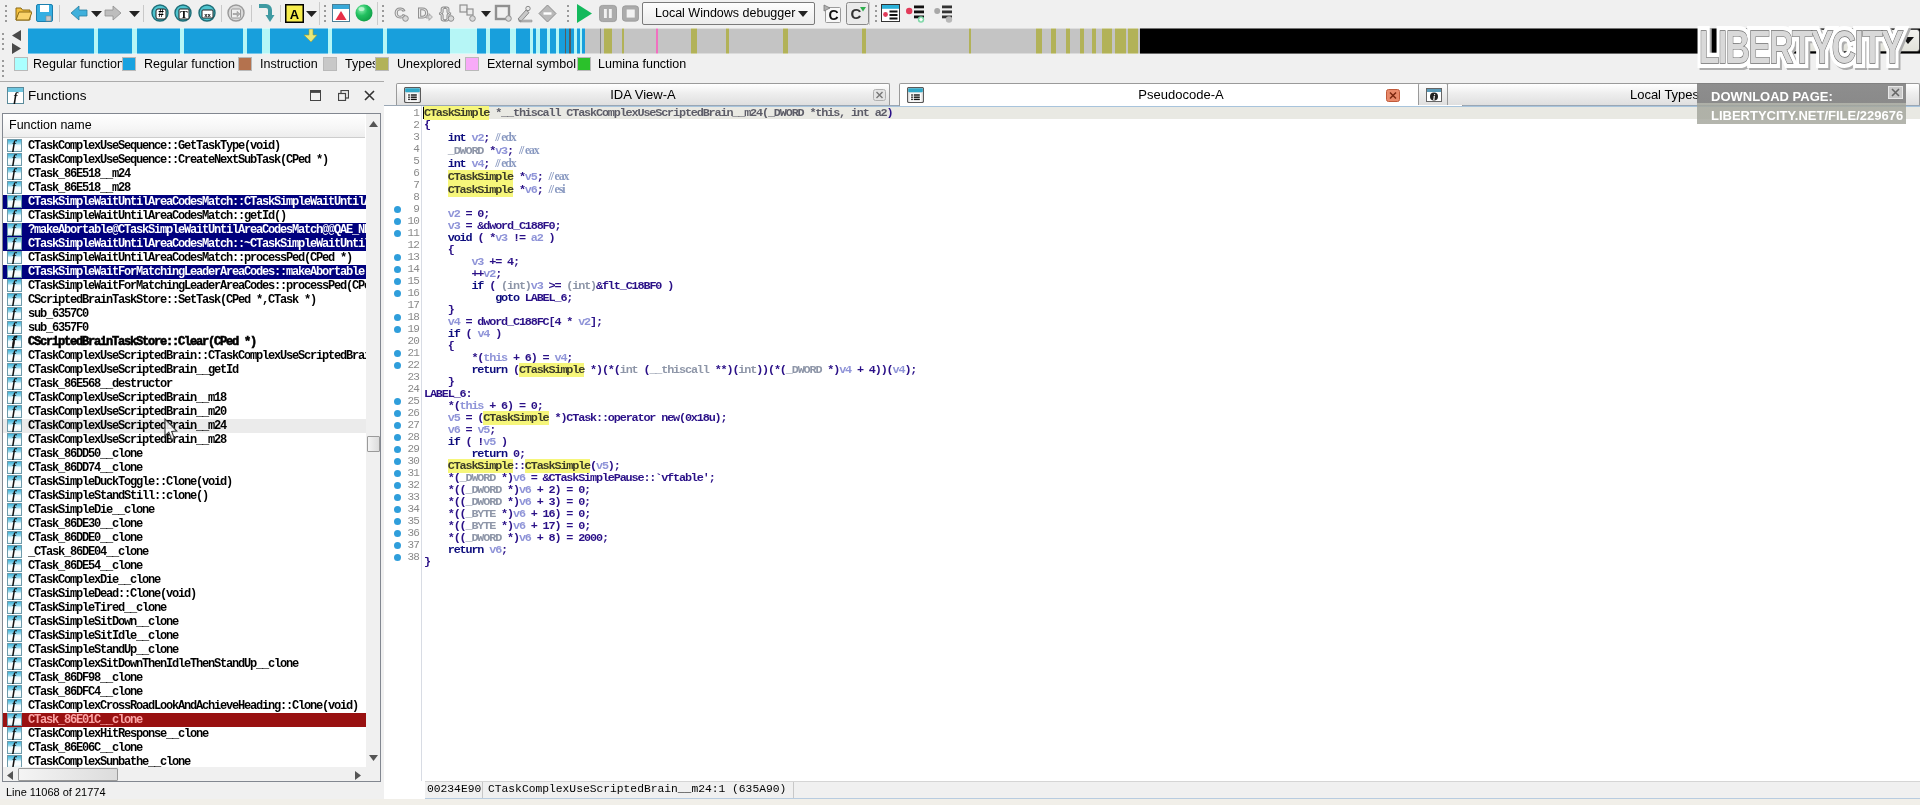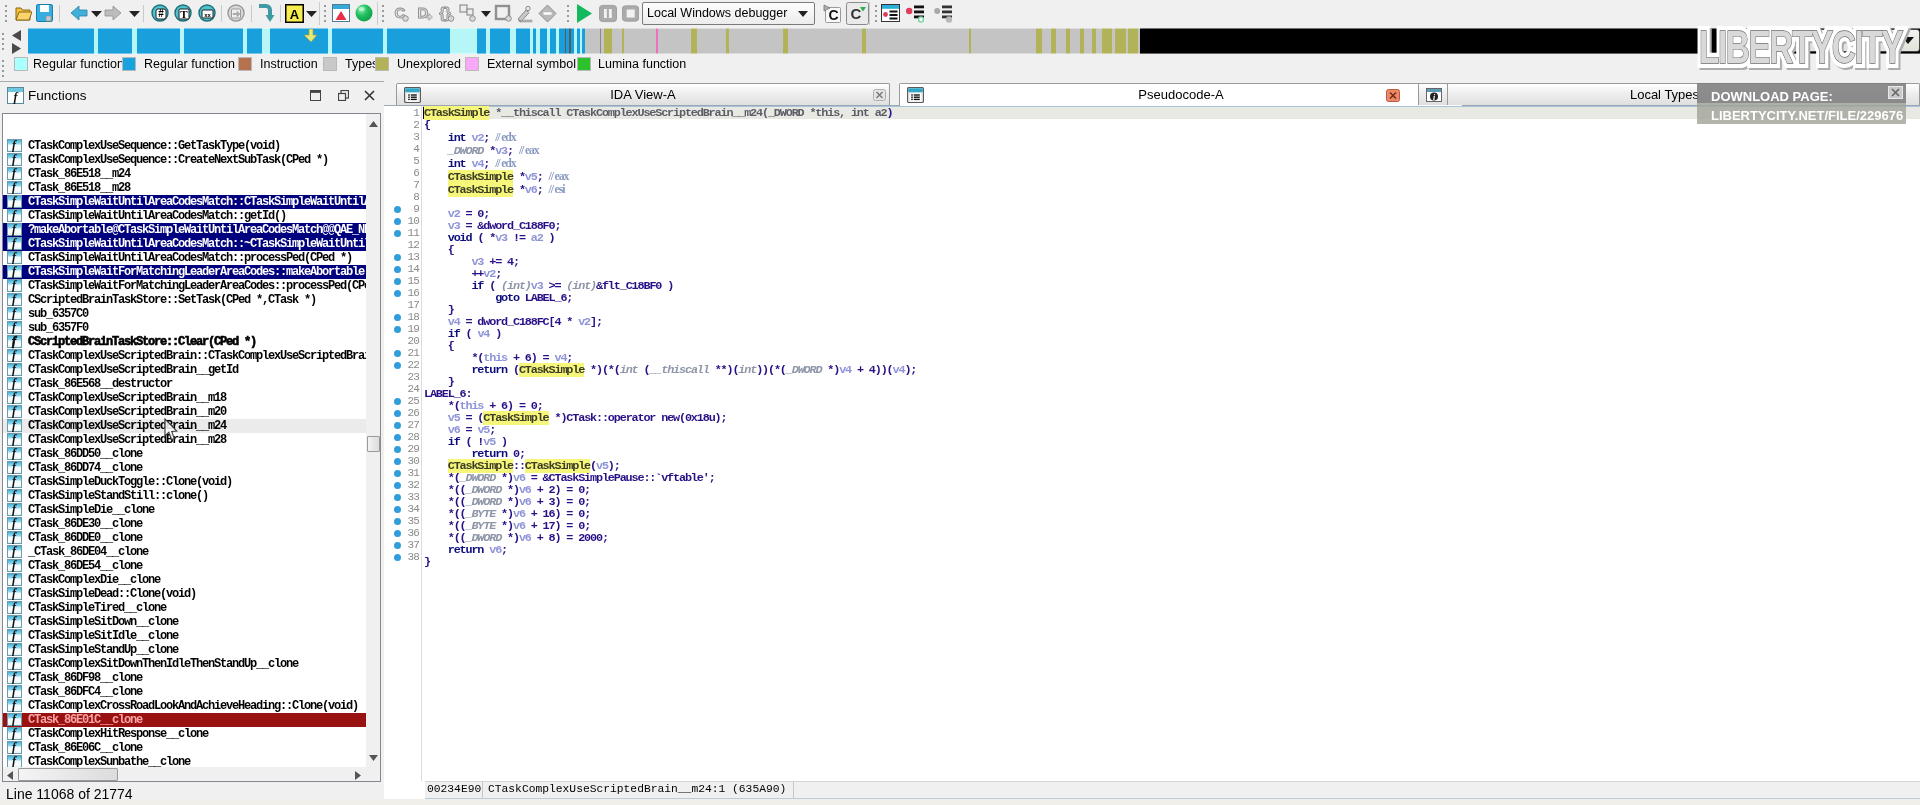--- a/index.html
+++ b/index.html
@@ -36,21 +36,21 @@
 
 .tab { position:absolute; top:83px; height:22px; border:1px solid #9a9a9a; border-bottom:none; border-radius:2px 2px 0 0; background:linear-gradient(#ffffff,#eeeeee 45%,#dfdfdf); font-size:13px; color:#000; text-align:center; line-height:21px; }
 .tab.active { background:#ffffff; height:23px; }
 .tabline { position:absolute; top:105px; height:1px; background:#9aa7b5; }
 
 #code { position:absolute; left:424px; top:107px; font-family:"Liberation Mono", monospace; font-size:11.8px; font-weight:bold; letter-spacing:-1.15px; line-height:12px; white-space:pre; color:#2a1087; }
 #lnums { position:absolute; left:383px; top:107px; width:36px; text-align:right; font-family:"Liberation Mono", monospace; font-size:11px; letter-spacing:-0.9px; line-height:12px; color:#8a8a8a; white-space:pre; }
 .k { color:#0d0d7d; }
 .d { color:#2a1087; }
 .v { color:#8f94d8; }
-.t { color:#8e96a8;font-style:italic; }
+.t { color:#8e96a8; }
 .c { color:#8898c0;font-family:Liberation Serif, serif; }
 .g { color:#5d5d68; }
 .y { background:#f6f67a; color:#3c3c28; }
 .dot { position:absolute; width:7px; height:7px; border-radius:50%; background:#2f9edb; left:394px; }
 </style>
 </head>
 <body>
 <div id="root">
   <div id="toolbar">
     <div class="handle" style="left:5px"></div>
@@ -171,21 +171,21 @@
       </svg>
     <svg class="abs" style="left:599px;top:4px" width="18" height="19" viewBox="0 0 20 19">
         <rect x="0.5" y="0.5" width="19" height="18" rx="3.5" fill="#ababab" stroke="#9a9a9a"></rect>
         <rect x="5.5" y="4.5" width="3.2" height="10" fill="#f2f2f2"></rect>
         <rect x="11" y="4.5" width="3.2" height="10" fill="#f2f2f2"></rect>
       </svg>
     <svg class="abs" style="left:622px;top:4px" width="17" height="19" viewBox="0 0 20 19">
         <rect x="0.5" y="0.5" width="19" height="18" rx="3.5" fill="#ababab" stroke="#9a9a9a"></rect>
         <rect x="5.5" y="4.8" width="9.5" height="9.5" fill="#f2f2f2"></rect>
       </svg>
-    <div class="abs" style="left:642px;top:2px;width:173px;height:23px;background:linear-gradient(#fdfdfd,#ececec);border:1px solid #7a7a7a;border-radius:2px;font-size:12.5px;line-height:21px;padding-left:4px;color:#000">Local Windows debugger
+    <div class="abs" style="left:642px;top:2px;width:173px;height:23px;background:linear-gradient(#fdfdfd,#ececec);border:1px solid #7a7a7a;border-radius:2px;font-size:12.5px;line-height:21px;padding-left:12px;color:#000">Local Windows debugger
       <svg class="abs" style="right:6px;top:8px" width="10" height="6" viewBox="0 0 10 6">
           <path d="M0 0 h10 L5 6 Z" fill="#222"></path>
         </svg>
     </div>
     <svg class="abs" style="left:821px;top:2px" width="24" height="24" viewBox="0 0 24 24">
         <rect x="4.5" y="5.5" width="15" height="15" rx="1" fill="#f8f8f8" stroke="#9a9a9a"></rect>
         <text x="12.5" y="18" font-size="14" font-weight="bold" text-anchor="middle" font-family="Liberation Sans" fill="#111">C</text>
         <path d="M3 3 v6 l6-3 Z" fill="#b0b0b0" stroke="#777" stroke-width="0.8"></path>
       </svg>
     <svg class="abs" style="left:846px;top:2px" width="23" height="23" viewBox="0 0 23 23">
@@ -286,20 +286,21 @@
         </svg>
       <svg class="abs" style="left:338px;top:7px" width="11" height="11" viewBox="0 0 11 11">
           <rect x="3" y="0.5" width="7.5" height="7.5" fill="none" stroke="#444" stroke-width="1.2"></rect>
           <rect x="0.5" y="3.5" width="7" height="7" fill="#f0f0f0" stroke="#444" stroke-width="1.2"></rect>
         </svg>
       <svg class="abs" style="left:364px;top:7px" width="11" height="11" viewBox="0 0 11 11">
           <path d="M1 1 L10 10 M10 1 L1 10" stroke="#333" stroke-width="1.6"></path>
         </svg>
     </div>
     <div id="flist">
+      <div id="fhead">Function name</div>
       <div id="rows">
 <div class="row"><i></i>CTaskComplexUseSequence::GetTaskType(void)</div>
 <div class="row"><i></i>CTaskComplexUseSequence::CreateNextSubTask(CPed *)</div>
 <div class="row"><i></i>CTask_86E518__m24</div>
 <div class="row"><i></i>CTask_86E518__m28</div>
 <div class="row sel"><i></i>CTaskSimpleWaitUntilAreaCodesMatch::CTaskSimpleWaitUntilAreaCo</div>
 <div class="row"><i></i>CTaskSimpleWaitUntilAreaCodesMatch::getId()</div>
 <div class="row sel"><i></i>?makeAbortable@CTaskSimpleWaitUntilAreaCodesMatch@@QAE_NPAVCPe</div>
 <div class="row sel"><i></i>CTaskSimpleWaitUntilAreaCodesMatch::~CTaskSimpleWaitUntilAreaC</div>
 <div class="row"><i></i>CTaskSimpleWaitUntilAreaCodesMatch::processPed(CPed *)</div>
@@ -353,21 +354,21 @@
       <div class="abs" style="left:0;top:653px;width:377px;height:14px;background:#f0f0f0"></div>
       <svg class="abs" style="left:4px;top:657px" width="6" height="9" viewBox="0 0 6 9">
           <path d="M0 4.5 L6 0 V9 Z" fill="#555"></path>
         </svg>
       <div id="hthumb" style="left:15px;top:654px;width:100px;height:13px"></div>
       <svg class="abs" style="left:352px;top:657px" width="6" height="9" viewBox="0 0 6 9">
           <path d="M6 4.5 L0 0 V9 Z" fill="#555"></path>
         </svg>
     </div>
   </div>
-  <div class="abs" style="left:0;top:783px;width:330px;height:22px;background:#f0f0f0;font-size:14px;color:#000;padding:3px 0 0 6px">Line 11068 of 21774</div>
+  <div class="abs" style="left:0;top:783px;width:330px;height:22px;background:#f0f0f0;font-size:11px;color:#000;padding:3px 0 0 6px">Line 11068 of 21774</div>
   <div id="maintabs">
     <div class="abs" style="left:383px;top:81px;width:1537px;height:1px;background:#ababab"></div>
     <div class="abs" style="left:384px;top:81px;width:1536px;height:24px;background:#f0f0f0"></div>
     <div class="tabline" style="left:384px;width:1536px"></div>
     <div class="tab" style="left:396px;width:494px">IDA View-A
       <svg class="abs" style="left:7px;top:3px" width="17" height="16" viewBox="0 0 17 16">
           <rect x="0.5" y="0.5" width="16" height="15" rx="1.5" fill="#e8e8e8" stroke="#5a5a5a" stroke-width="1.2"></rect>
           <rect x="1.2" y="1.2" width="14.6" height="4" rx="1" fill="#2fa8c8"></rect>
           <rect x="2.8" y="6.2" width="11.4" height="8.6" fill="#fdfdfd"></rect>
           <rect x="4.2" y="7.3" width="1.6" height="1.4" fill="#111"></rect>

